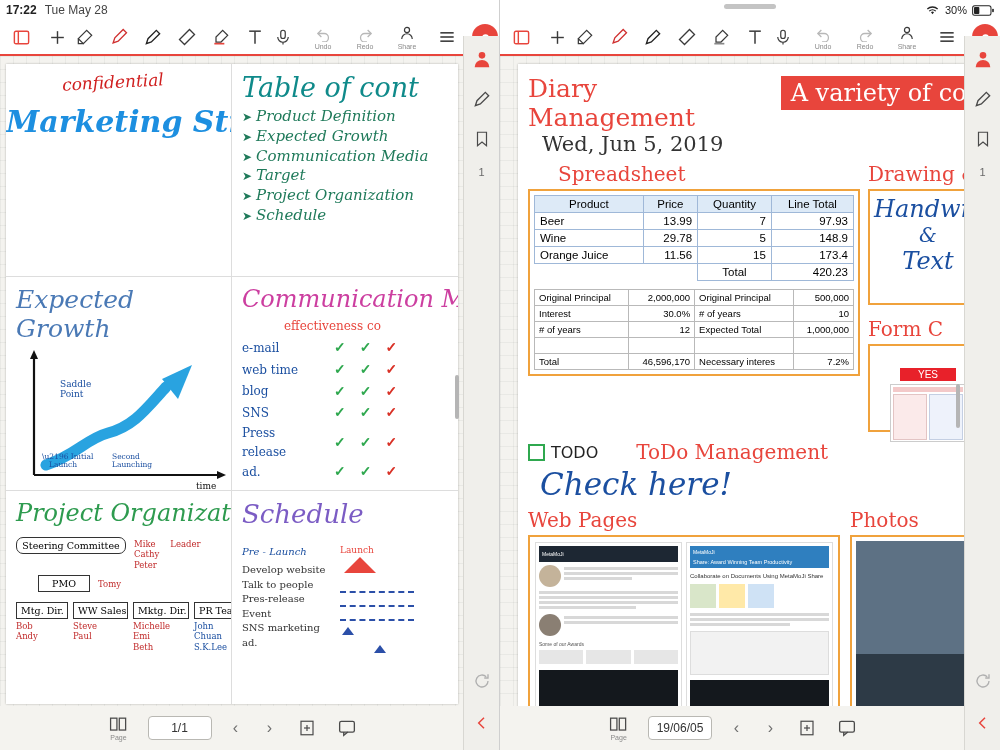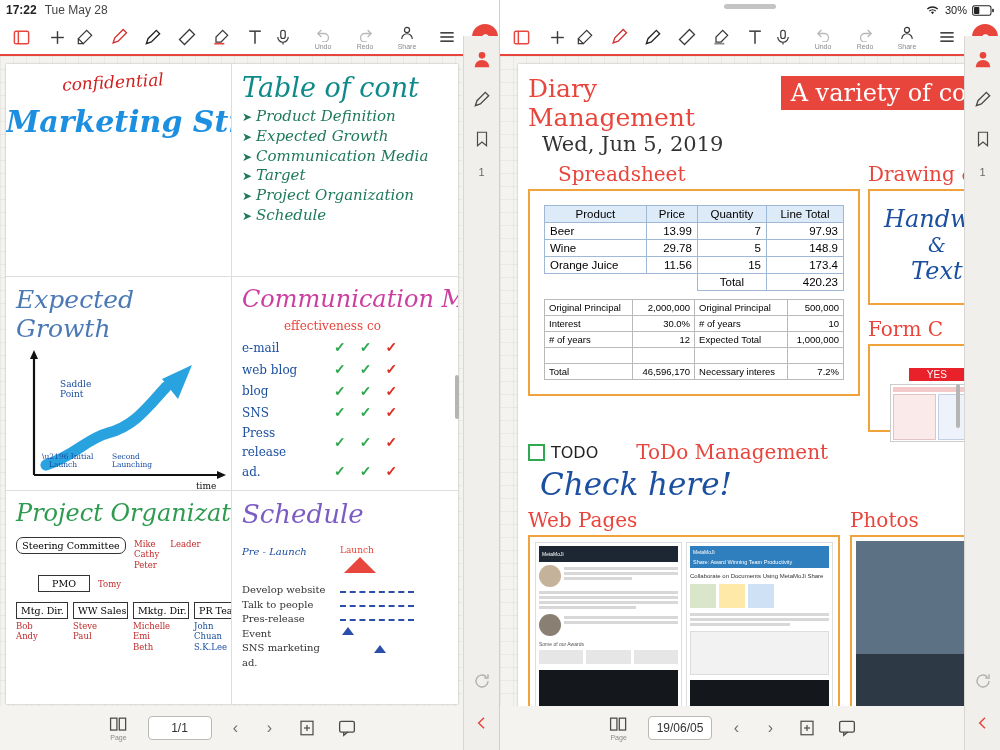--- a/index.html
+++ b/index.html
@@ -118,21 +118,21 @@
   .names .blue { color: #1b4fa0; }
 
   .sched-line { font-family: "DejaVu Serif", serif; font-size: 10px; color: #333; line-height: 1.45; }
   .dashline { border-top: 2px dashed #2b4fa8; width: 74px; }
 
   
   .r-title { color: #e8453c; font-family: "DejaVu Serif", serif; font-size: 25px; }
   .r-date { color: #333; font-family: "DejaVu Serif", serif; font-size: 21px; margin-left: 14px; }
   .red-banner { background: #e8453c; color: #fff; font-family: "DejaVu Serif", serif; font-size: 24px; padding: 3px 10px; white-space: nowrap; }
   .sec-h { color: #e8453c; font-family: "DejaVu Serif", serif; font-size: 20px; }
-  .orange-frame { border: 2px solid #f0a23c; padding: 14px; background: #fff; }
+  .orange-frame { border: 2px solid #f0a23c; padding: 4px; background: #fff; }
 
   table.sheet { border-collapse: collapse; width: 100%; font-family: "Liberation Sans", sans-serif; font-size: 11.5px; }
   table.sheet th, table.sheet td { border: 1px solid #9fb8d8; padding: 2px 5px; }
   table.sheet th { background: #ddeaf7; font-weight: 400; text-align: center; }
   .num { text-align: right; }
   .ctr { text-align: center; }
 
   table.fin { border-collapse: collapse; width: 100%; font-family: "Liberation Sans", sans-serif; font-size: 9.5px; margin-top: 8px; }
   table.fin td { border: 1px solid #b9b9b9; padding: 2px 4px; }
 
@@ -310,21 +310,21 @@
             <div class="t-comm">Communication M</div>
             <div class="eff-title" style="margin-top:6px;margin-left:42px;">effectiveness    co</div>
             <div class="eff-list">
               <div class="eff-row">
                   <span class="nm">e-mail</span>
                   <span class="chk">✓</span>
                   <span class="chk">✓</span>
                   <span class="chk red">✓</span>
                 </div>
               <div class="eff-row">
-                  <span class="nm">web blog</span>
+                  <span class="nm">web time</span>
                   <span class="chk">✓</span>
                   <span class="chk">✓</span>
                   <span class="chk red">✓</span>
                 </div>
               <div class="eff-row">
                   <span class="nm">blog</span>
                   <span class="chk">✓</span>
                   <span class="chk">✓</span>
                   <span class="chk red">✓</span>
                 </div>
@@ -401,21 +401,21 @@
             </div>
           </div>
 
           <div class="cell">
             <div class="t-sched">Schedule</div>
             <div style="display:flex; gap:6px; margin-top:16px;">
               <div style="flex:0 0 92px;">
                 <div style="display:flex;align-items:center;gap:2px;">
                   <span class="sched-line hand-blue">Pre - Launch</span>
                 </div>
-                <div class="sched-line" style="margin-top:24px;">Develop website</div>
+                <div class="sched-line" style="margin-top:4px;">Develop website</div>
                 <div class="sched-line">Talk to people</div>
                 <div class="sched-line">Pres-release</div>
                 <div class="sched-line">Event</div>
                 <div class="sched-line">SNS marketing</div>
                 <div class="sched-line">ad.</div>
               </div>
               <div style="flex:1; position:relative;">
                 <div style="font-family:'DejaVu Serif',serif;font-size:9px;color:#e8453c;text-align:left;">Launch</div>
                 <svg width="40" height="20" viewBox="0 0 40 20">
                     <polygon points="20,2 36,18 4,18" fill="#e8453c"></polygon>

